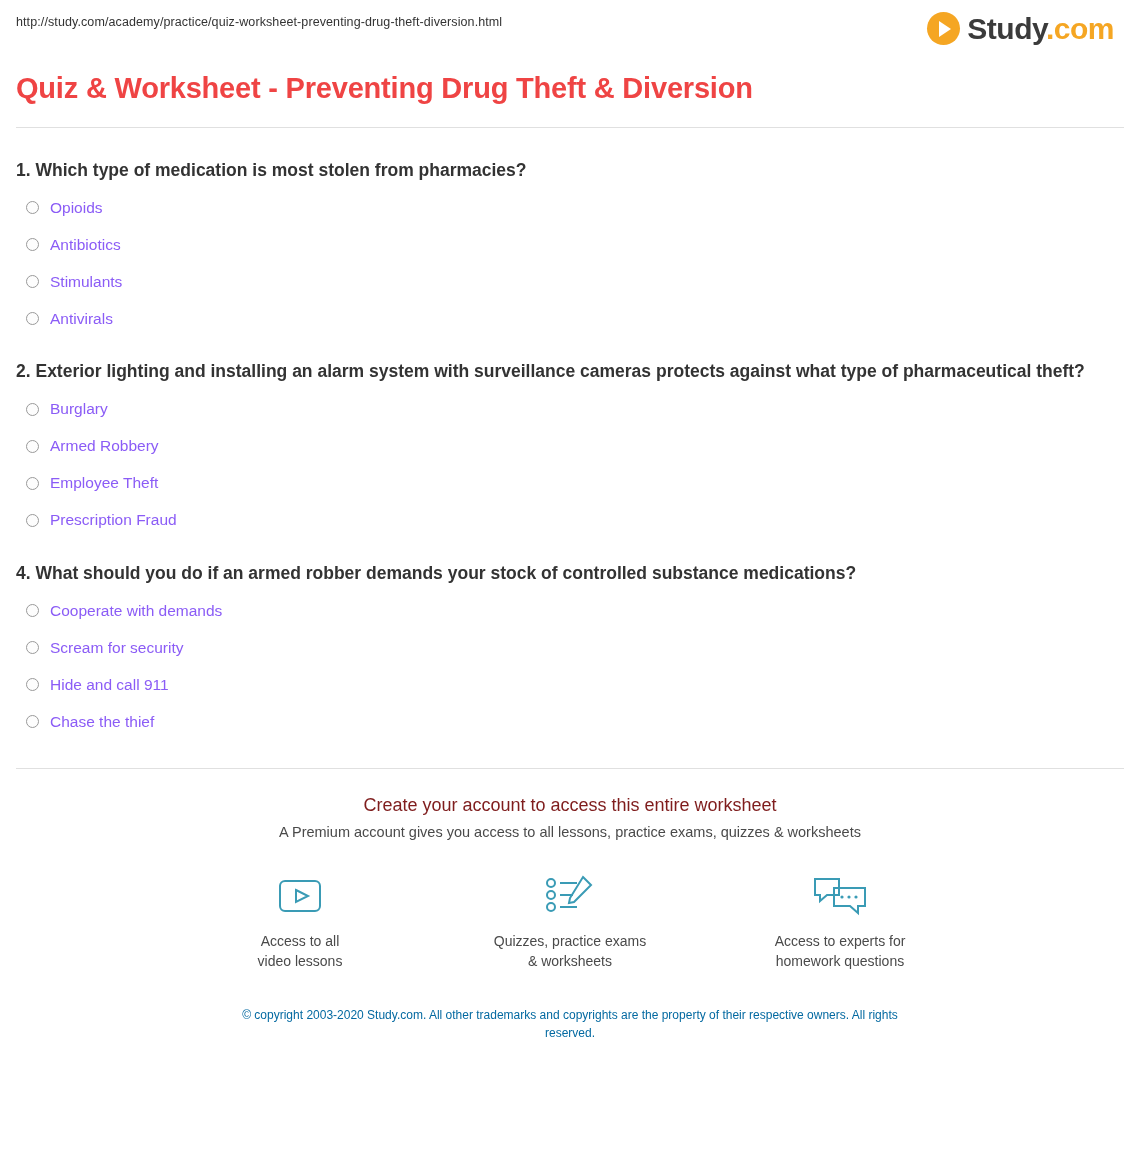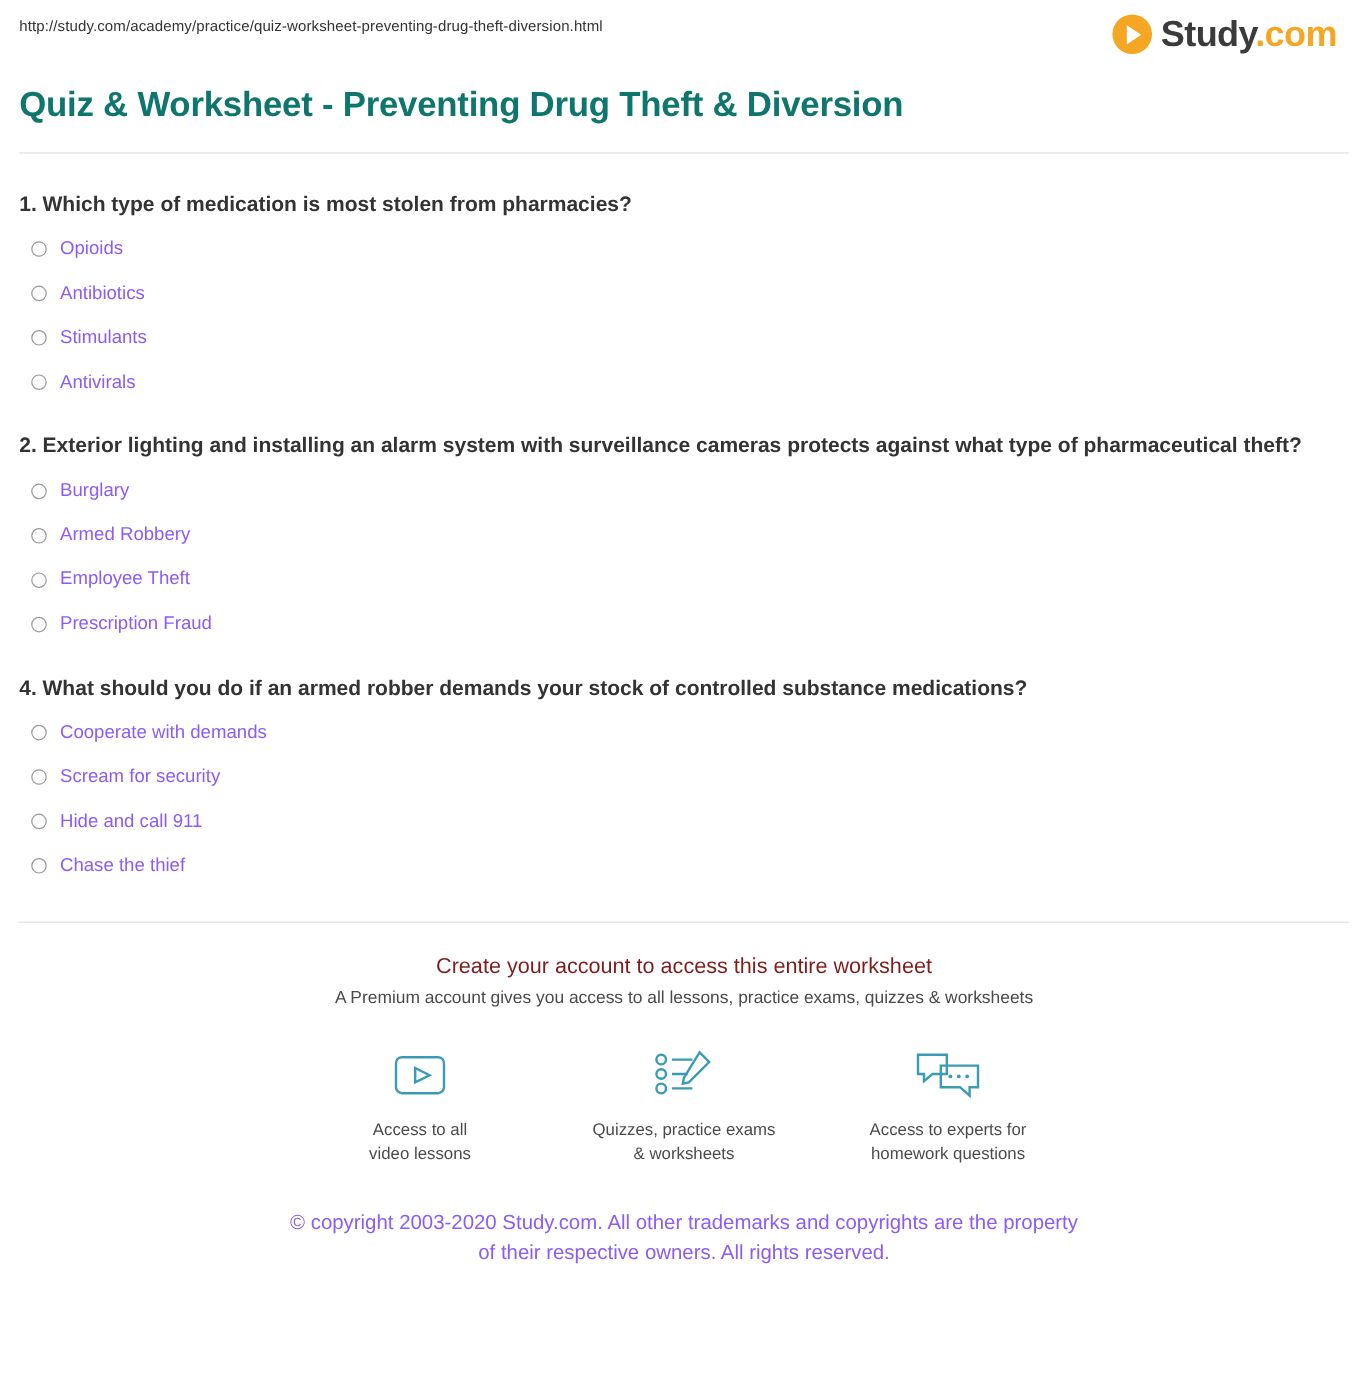--- a/index.html
+++ b/index.html
@@ -65,21 +65,21 @@
     color: #3b3b3b;
     letter-spacing: -0.5px;
     line-height: 1;
   }
   .logo-text .dot { color: #f5a623; }
 
   
   .title {
     font-size: 29px;
     font-weight: bold;
-    color: #0f766e;
+    color: #ef4444;
     margin: 14px 0 0 0;
     letter-spacing: -0.2px;
   }
   .rule {
     border: 0;
     border-top: 1px solid #e0e0e0;
     margin: 22px 0 0 0;
   }
 
   
@@ -130,21 +130,21 @@
     font-weight: normal;
   }
   .promo-sub {
     font-size: 14.5px;
     color: #4a4a4a;
     margin: 0;
   }
   .features {
     display: flex;
     justify-content: center;
-    gap: 60px;
+    gap: 110px;
     margin-top: 30px;
   }
   .feature {
     width: 160px;
     text-align: center;
   }
   .feature-icon {
     height: 52px;
     display: flex;
     align-items: center;
@@ -154,22 +154,22 @@
   .feature-label {
     margin-top: 9px;
     font-size: 14px;
     line-height: 1.45;
     color: #4a4a4a;
     white-space: pre-line;
   }
   .copyright {
     margin-top: 34px;
     text-align: center;
-    font-size: 17px;
-    color: #8b5cf6;
+    font-size: 12px;
+    color: #0369a1;
     line-height: 1.5;
     padding: 0 220px;
   }
 </style>
 </head>
 <body>
 
 <div class="page">
 
   <div class="header">

